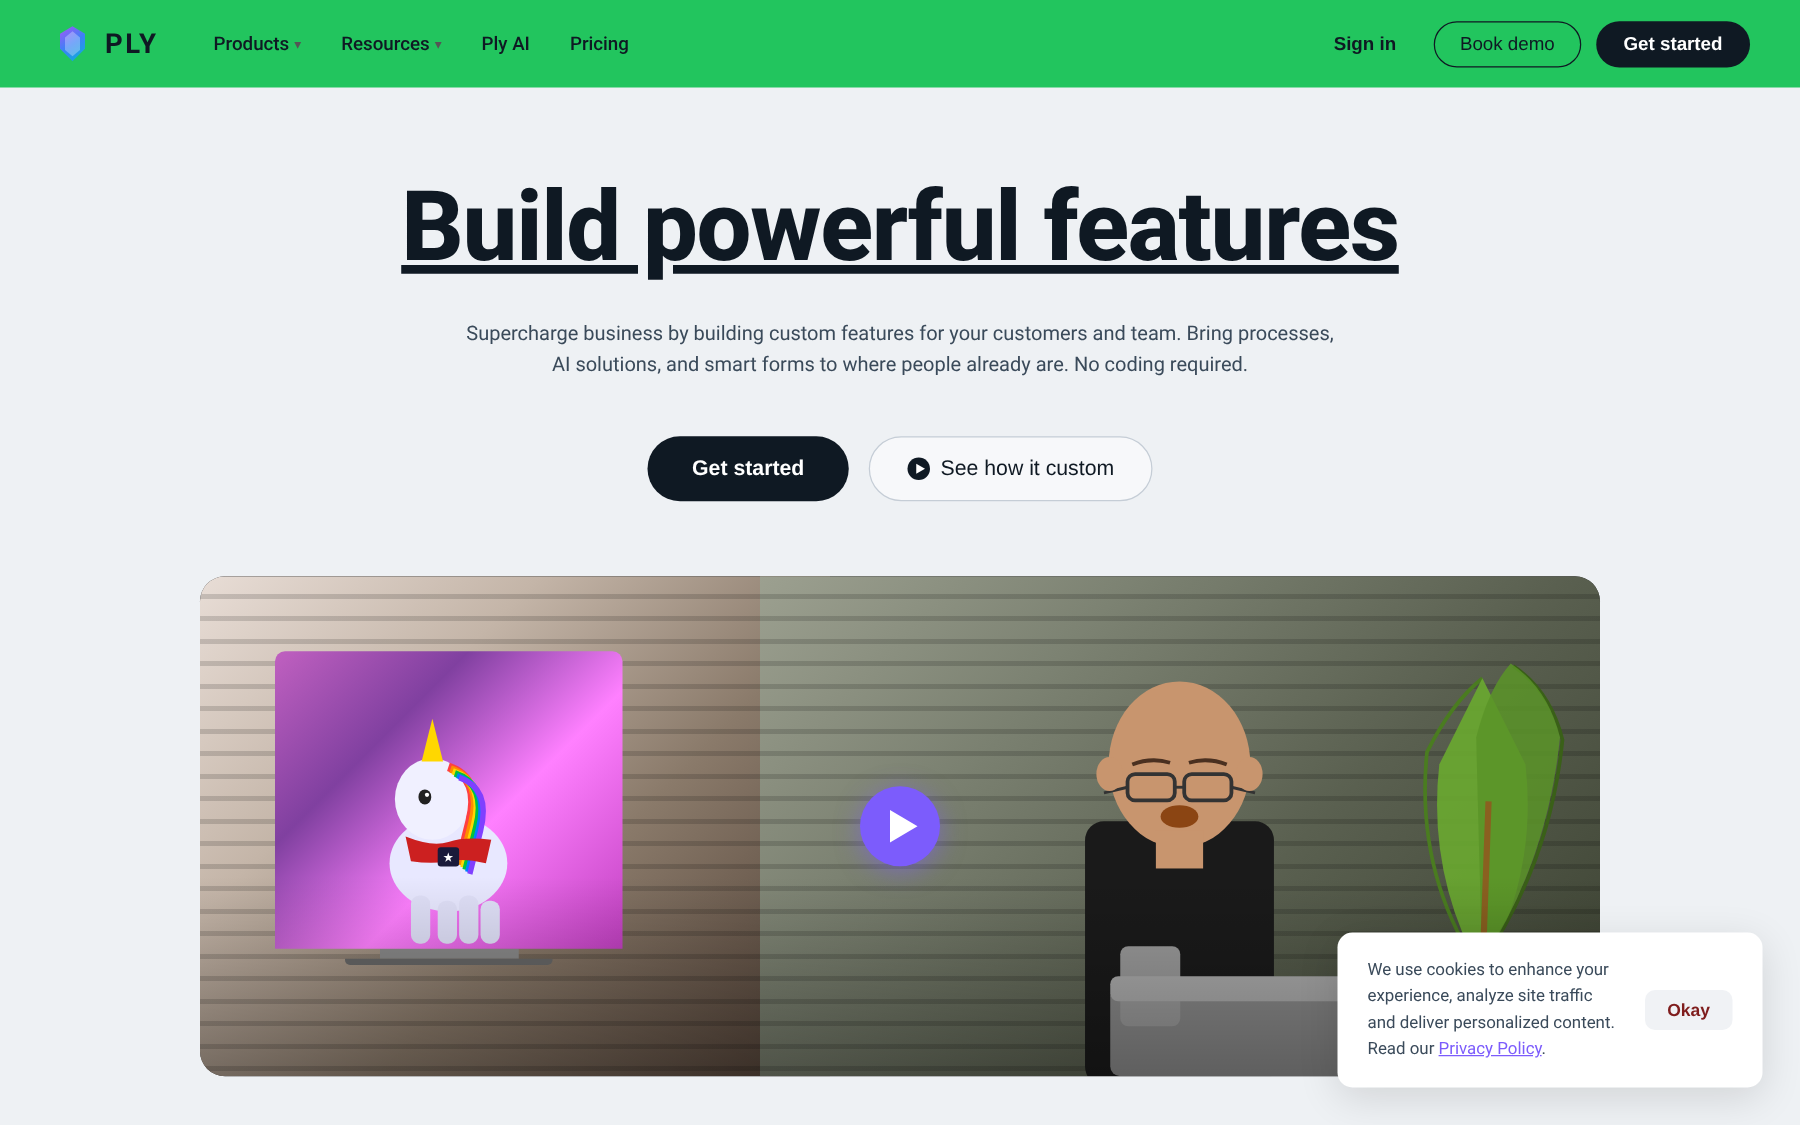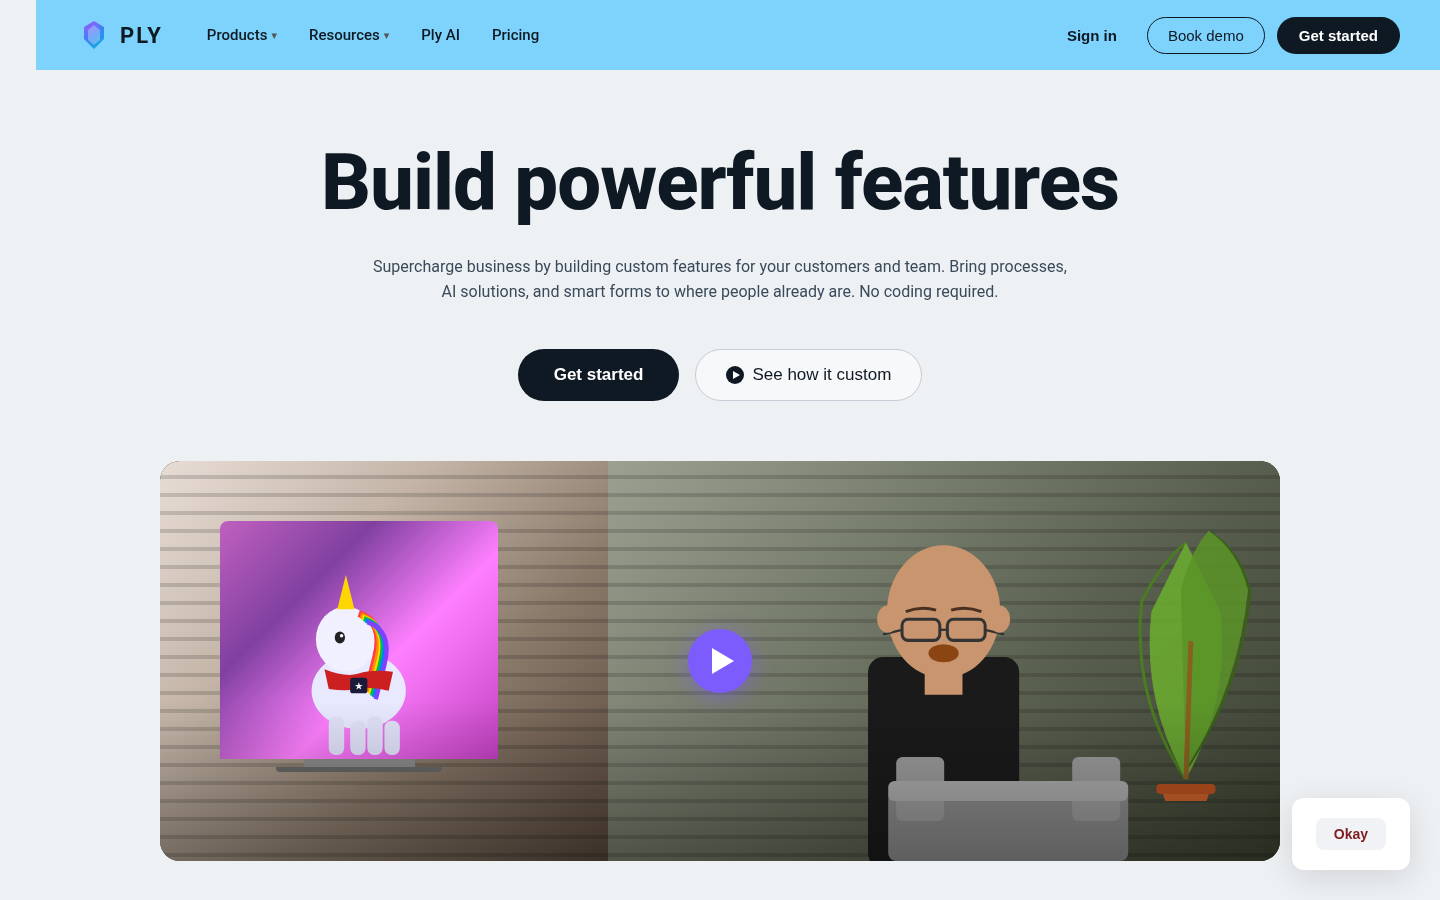--- a/index.html
+++ b/index.html
@@ -11,25 +11,24 @@
       overflow-x: hidden;
     }
 
     
     nav {
       display: flex;
       align-items: center;
       justify-content: space-between;
       padding: 0 40px;
       height: 70px;
-      background-color: #7dd3fc;
+      background-color: #22c55e;
       position: sticky;
       top: 0;
       z-index: 100;
-      margin-left: 36px;
     }
 
     .nav-left {
       display: flex;
       align-items: center;
       gap: 32px;
     }
 
     .logo-area {
       display: flex;
@@ -122,20 +121,21 @@
       padding: 70px 40px 40px;
     }
 
     .hero-title {
       font-size: 78px;
       font-weight: 800;
       color: #0f1923;
       line-height: 1.1;
       margin-bottom: 28px;
       letter-spacing: -1px;
+      text-decoration: underline;
     }
 
     .hero-subtitle {
       font-size: 16px;
       color: #3a4a5a;
       line-height: 1.6;
       max-width: 700px;
       margin: 0 auto 44px;
     }
 
@@ -517,14 +517,17 @@
       <div class="video-overlay"></div>
 
       <div class="play-button">
         <div class="play-triangle"></div>
       </div>
     </div>
   </div>
 </section>
 
 <div class="cookie-banner">
+  <div class="cookie-text">
+    <span>We use cookies to enhance your experience, analyze site traffic and deliver personalized content. Read our </span><a class="cookie-link">Privacy Policy</a><span>.</span>
+  </div>
   <button class="cookie-okay-btn">Okay</button>
 </div>
 
 </body></html>

